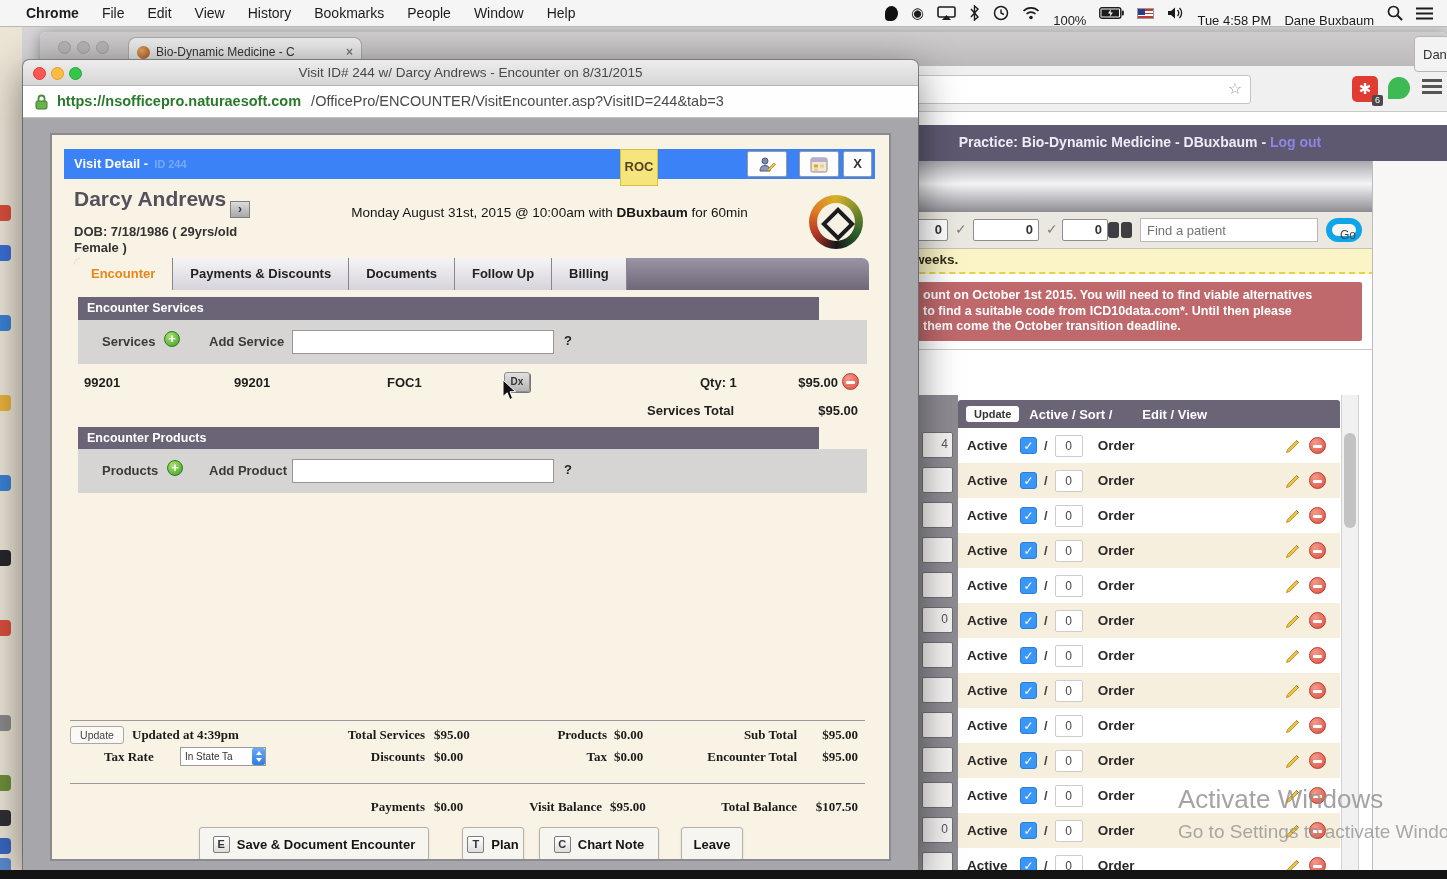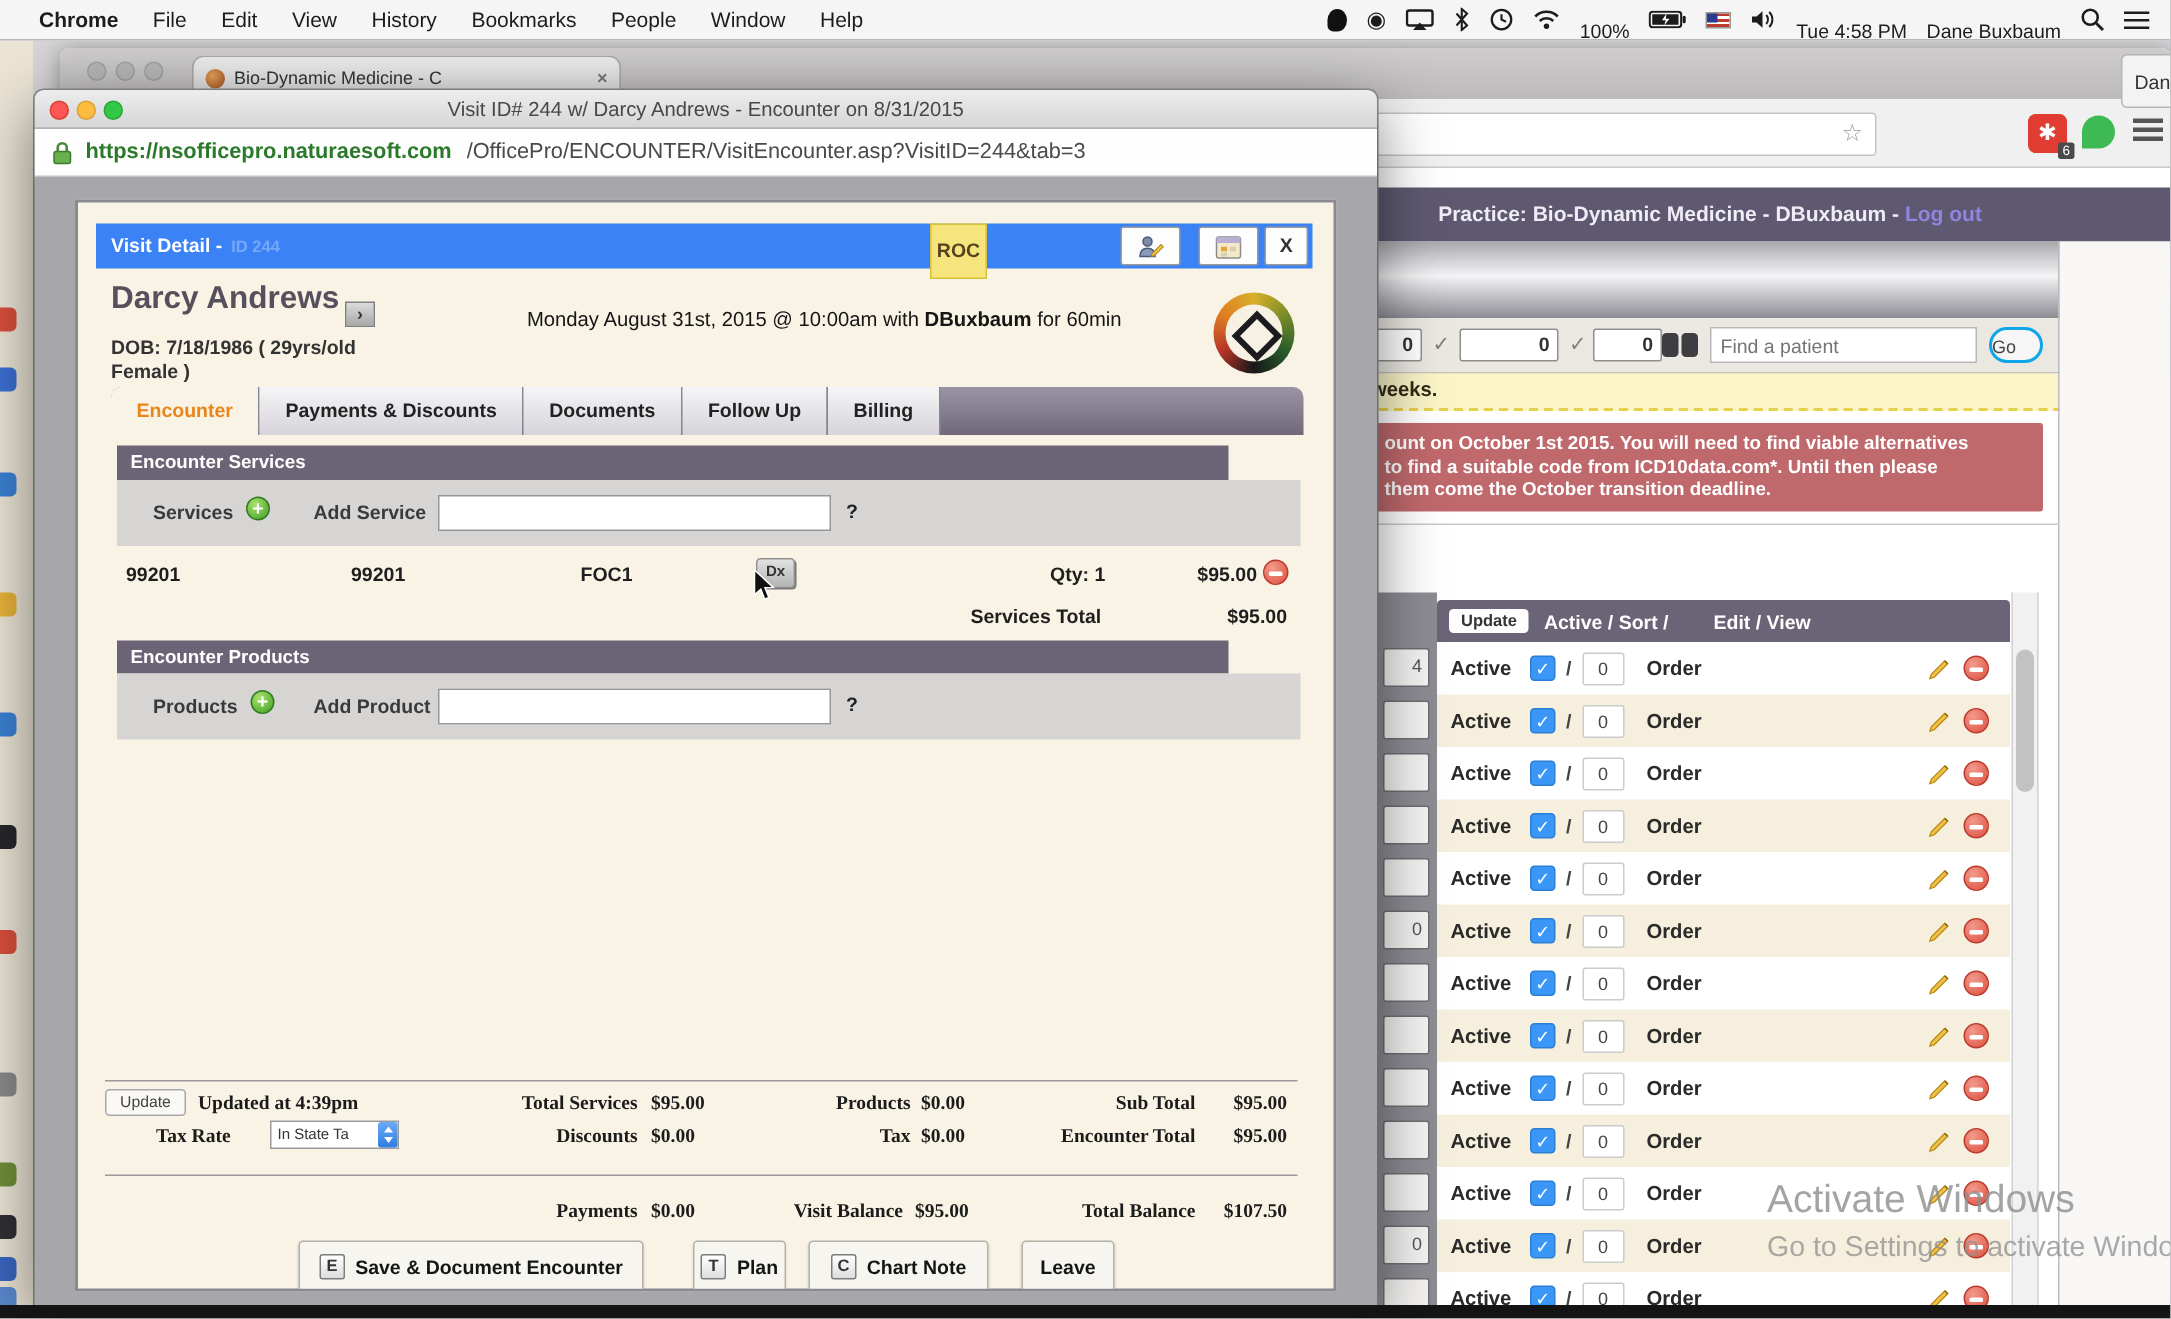--- a/index.html
+++ b/index.html
@@ -23,21 +23,21 @@
 
   
   .left-strip { position:absolute; left:0; top:27px; width:22px; height:843px; background:#ece5d6; z-index:2; overflow:hidden; }
   .blob { position:absolute; left:-6px; width:17px; height:16px; border-radius:4px; }
 
   
   .bgwin { position:absolute; left:40px; top:32px; width:1407px; height:838px; background:#fff;
            border-radius:6px 6px 0 0; box-shadow:0 2px 14px rgba(0,0,0,.35); overflow:hidden; z-index:3; }
   .bg-tabbar { position:absolute; left:0; top:0; width:100%; height:34px; background:linear-gradient(#cecccd,#bdbabc); }
   .bg-dot { position:absolute; top:9px; width:13px; height:13px; border-radius:50%; background:#b6b4b4; border:1px solid #a0a0a0; }
-  .bg-tab { position:absolute; left:88px; top:5px; width:286px; height:29px; background:linear-gradient(#ececec,#dddcdc);
+  .bg-tab { position:absolute; left:88px; top:5px; width:234px; height:29px; background:linear-gradient(#ececec,#dddcdc);
             border-radius:8px 8px 0 0; border:1px solid #a8a8a8; border-bottom:none; display:flex; align-items:center; padding:11px 8px;text-align:right; }
   .favicon { width:13px; height:13px; border-radius:50%; background:radial-gradient(circle at 35% 35%, #e8a35a, #9c4f22); margin-right:6px; flex:none; }
   .bg-tab .tlabel { font-size:12px; color:#333; overflow:hidden; max-width:200px; }
   .bg-tab .tclose { margin-left:auto; font-size:12px; color:#777; font-weight:bold; }
   .dane-btn { position:absolute; left:1374px; top:4px; width:40px; height:36px; background:#f4f3f3; border:1px solid #b5b5b5;
               border-radius:4px; font-size:13px; color:#333; display:flex; align-items:center; padding-left:8px; z-index:5; }
   .bg-toolbar { position:absolute; left:0; top:34px; width:100%; height:46px; background:#f1f0f0; border-bottom:1px solid #c8c8c8; }
   .omnibox { position:absolute; left:20px; top:9px; width:1191px; height:29px; background:#fff; border:1px solid #c4c4c4; border-radius:3px; }
   .omni-star { position:absolute; right:8px; top:3px; font-size:16px; color:#9a9a9a; }
   .ext-red { position:absolute; left:1312px; top:10px; width:26px; height:26px; background:#e03c31; border-radius:5px;
@@ -54,22 +54,22 @@
                background:linear-gradient(#a9a8ad,#f4f4f6 45%,#8d8c93); }
   .bg-toolbar2 { position:absolute; left:0; top:180px; width:1335px; height:37px; background:#ebe8e2; border-bottom:1px solid #c6c2b8; }
   .t2-fill { position:absolute; left:1335px; top:180px; width:72px; height:37px; background:#aba7b8; }
   .cbox { position:absolute; top:7px; height:22px; background:#fff; border:1px solid #8f8f8f; border-radius:2px;
           font-size:13px; font-weight:bold; color:#333; text-align:right; padding:2px 5px 0 0; }
   .t2-check { position:absolute; top:9px; font-size:14px; color:#7e7e7e; }
   .binoc { position:absolute; left:1068px; top:10px; width:26px; height:17px; }
   .binoc i { position:absolute; top:0; width:11px; height:16px; background:#3e3e42; border-radius:3px; }
   .find-input { position:absolute; left:1100px; top:6px; width:178px; height:24px; border:1px solid #b9b9b9; background:#fff;
                 font-size:13px; padding:0 6px; color:#333; font-family:"Liberation Sans",sans-serif; }
-  .go-btn { position:absolute; left:1286px; top:6px; width:36px; height:24px; background:#f6f6f6; border:2px solid #0ea5e9;
-            border-radius:12px; font-size:12px; color:#444; text-align:left; line-height:22px; }
+  .go-btn { position:absolute; left:1286px; top:6px; width:36px; height:24px; background:#f6f6f6; border:6px solid #0ea5e9;
+            border-radius:12px; font-size:12px; color:#444; text-align:right; line-height:22px; }
   .bg-banner { position:absolute; left:0; top:217px; width:1335px; height:25px; background:#faf4c6; border-bottom:2px dashed #e3d24e; }
   .bg-banner span { position:absolute; left:862px; top:3px; font-size:13.5px; font-weight:bold; color:#2f2b16; }
   .bg-warning { position:absolute; left:865px; top:250px; width:457px; height:59px; background:#c0696c; border-radius:2px; padding:6px 0 0 18px; }
   .bg-warning div { font-size:12.5px; font-weight:bold; color:#fff; line-height:15.5px; white-space:nowrap; }
   .bg-divider { position:absolute; left:865px; top:317px; width:467px; border-top:1px solid #c9c9c9; }
 
   .stub-col { position:absolute; left:878px; top:363px; width:40px; bottom:0; background:#8e8c93; }
   .bg-table { position:absolute; left:918px; top:368px; width:382px; bottom:0; }
   .bg-thead { height:28px; background:#6b6376; border-radius:3px 3px 0 0; display:flex; align-items:center; }
   .upd-pill { background:#fdfdfd; border-radius:3px; font-size:11px; font-weight:bold; color:#333; padding:2px 8px; margin-left:8px; }

